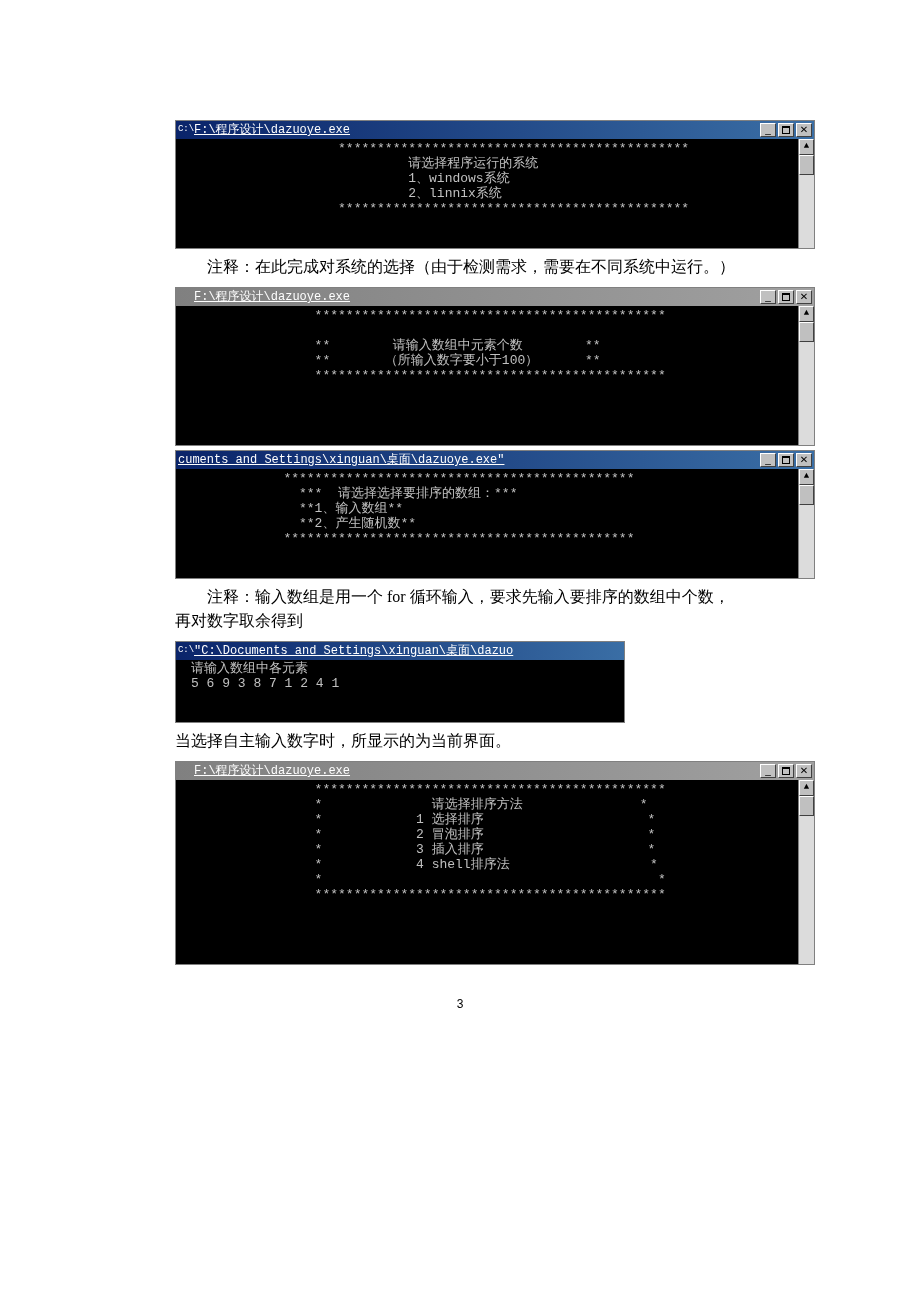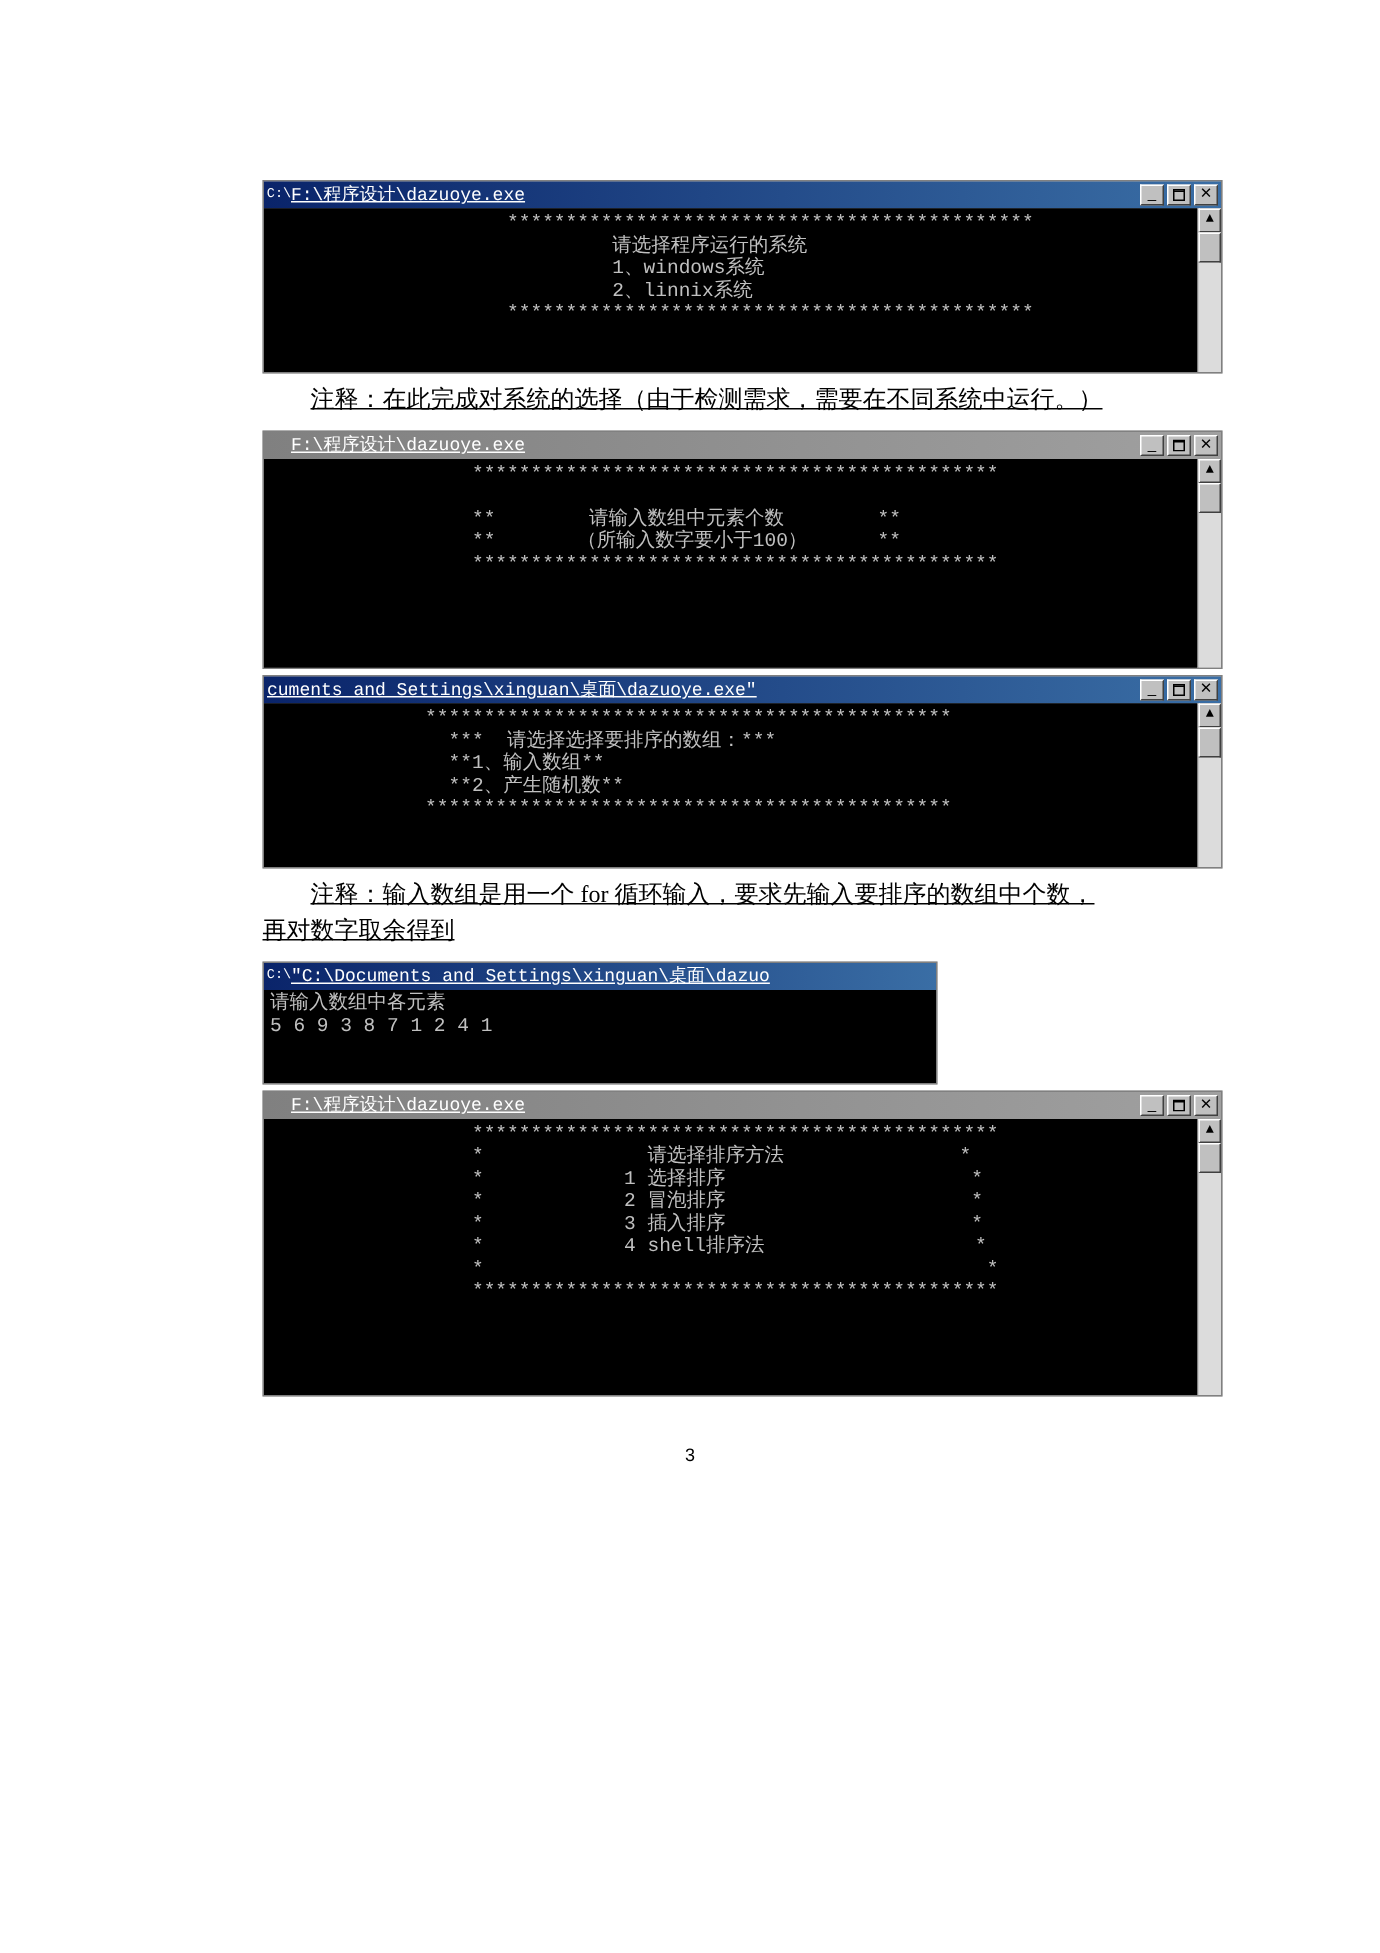--- a/index.html
+++ b/index.html
@@ -1,18 +1,18 @@
 <!DOCTYPE html>
 <html><head>
 <meta charset="utf-8">
 <style>
   * { box-sizing: border-box; margin: 0; padding: 0; }
   html, body { width: 920px; background: #fff; font-family: "SimSun", "宋体", serif; }
   .page { width: 920px; padding: 120px 175px 40px 175px; color: #000; font-size: 16px; line-height: 1.5; }
-  .para { margin: 6px 0 8px 0; text-indent: 2em; text-decoration: underline; }
+  .para { margin: 6px 0 8px 0; text-indent: 2em; }
   .para.noindent { text-indent: 0; }
   .console {
     width: 640px;
     background: #c0c0c0;
     border: 1px solid #808080;
     font-family: "NSimSun", "SimSun", "Courier New", monospace;
     font-size: 13px;
     margin-bottom: 4px;
   }
   .console.short { width: 450px; }
@@ -33,21 +33,21 @@
     border-right-color: #404040; border-bottom-color: #404040;
     display: inline-flex; align-items: center; justify-content: center;
     font-size: 10px; font-family: Arial, sans-serif; color: #000; line-height: 1;
   }
   .tbtn.max svg { width: 8px; height: 8px; }
   .cbody { display: flex; background: #000; }
   .cout {
     flex: 1; background: #000; color: #c0c0c0; padding: 2px 6px 2px 6px;
     white-space: pre; overflow: hidden; font-size: 13px; line-height: 15px;
   }
-  .cout.short { padding: 1px 4px; }
+  .cout.short { padding: 1px 15px; }
   .sbar {
     width: 16px; background: #dcdcdc; display: flex; flex-direction: column;
     border-left: 1px solid #808080;
   }
   .sbtn {
     height: 16px; background: #c0c0c0; border: 1px solid #fff;
     border-right-color: #404040; border-bottom-color: #404040;
     display: flex; align-items: center; justify-content: center; font-size: 9px; color:#000;
   }
   .strack { flex: 1; background: #dcdcdc; position: relative; }
@@ -174,20 +174,21 @@
     </div>
     <div class="cbody">
       <div class="cout short">请输入数组中各元素
 5 6 9 3 8 7 1 2 4 1
 
 
 </div>
     </div>
   </div>
 
+  <p class="para noindent">当选择自主输入数字时，所显示的为当前界面。</p>
 
   <div class="console">
     <div class="titlebar inactive">
       <span class="ticon"></span>
       <span class="ttitle">F:\程序设计\dazuoye.exe</span>
       <span class="tbtns">
         <span class="tbtn">_</span>
         <span class="tbtn max">
             <svg viewBox="0 0 8 8">
               <rect x="0.5" y="0.5" width="7" height="7" fill="none" stroke="#000"></rect>

